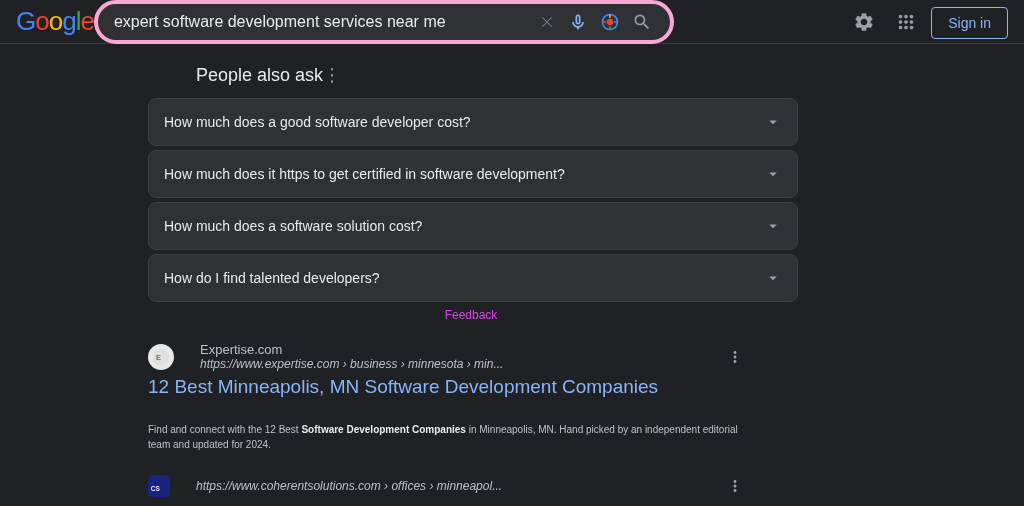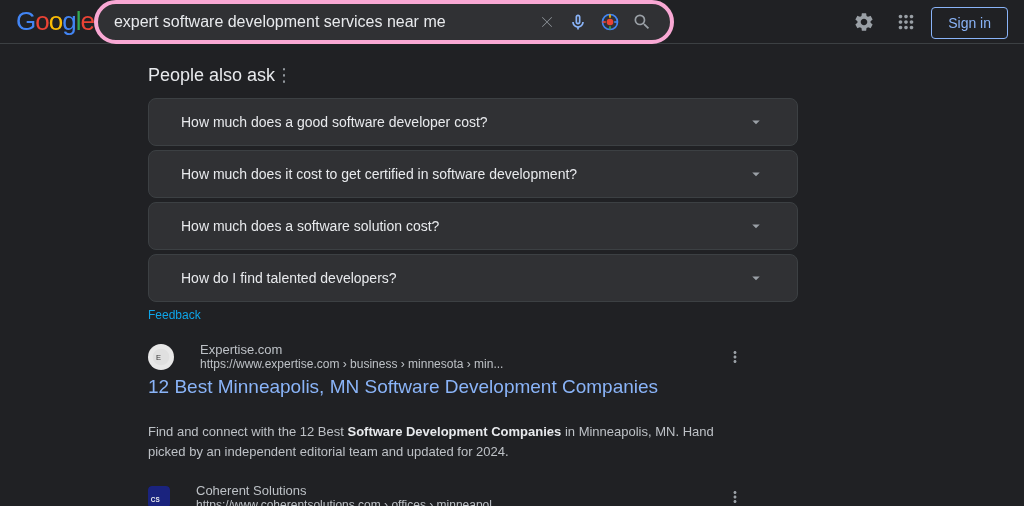--- a/index.html
+++ b/index.html
@@ -106,20 +106,21 @@
 
     
     .paa-section {
       margin-bottom: 16px;
     }
     .paa-header {
       display: flex;
       align-items: center;
       gap: 0;
       margin-bottom: 12px;
+      margin-left: 48px;
     }
     .paa-title {
       font-size: 18px;
       font-weight: 400;
       color: #e8eaed;
     }
     .paa-more-icon {
       color: #9aa0a6;
       font-size: 18px;
       cursor: pointer;
@@ -129,35 +130,35 @@
       background: #303134;
       border: 1px solid #3c4043;
       border-radius: 8px;
       margin-bottom: 4px;
       cursor: pointer;
     }
     .paa-item-inner {
       display: flex;
       align-items: center;
       justify-content: space-between;
-      padding: 14px 32px;
+      padding: 14px 15px;
     }
     .paa-question {
       font-size: 14px;
       color: #e8eaed;
     }
     .paa-chevron {
       color: #9aa0a6;
       font-size: 16px;
     }
 
     .feedback-link {
       display: block;
-      text-align: left;
-      color: #0ea5e9;
+      text-align: center;
+      color: #d946ef;
       font-size: 12px;
       margin-top: 6px;
       cursor: pointer;
       padding-right: 4px;
     }
 
     
     .result-item {
       margin-top: 20px;
       max-width: 600px;
@@ -197,37 +198,38 @@
       flex: 1;
       margin-left: 16px;
     }
     .source-name {
       font-size: 13px;
       color: #bdc1c6;
     }
     .source-url {
       font-size: 12px;
       color: #bdc1c6;
+      font-style: italic;
     }
     .result-menu-btn {
       background: none;
       border: none;
       cursor: pointer;
       color: #9aa0a6;
       padding: 4px;
     }
     .result-title {
       font-size: 19px;
       color: #8ab4f8;
       cursor: pointer;
       margin-bottom: 22px;
       line-height: 1.3;
     }
     .result-snippet {
-      font-size: 13px;
+      font-size: 10px;
       color: #bdc1c6;
       line-height: 1.58;
     }
     .result-snippet b {
       color: #e8eaed;
       font-weight: 700;
     }
 
     
     svg { display: block; }
@@ -299,21 +301,21 @@
           <span class="paa-chevron">
             <svg width="18" height="18" viewBox="0 0 24 24">
                 <path fill="#9aa0a6" d="M7 10l5 5 5-5z"></path>
               </svg>
           </span>
         </div>
       </div>
 
       <div class="paa-item">
         <div class="paa-item-inner">
-          <span class="paa-question">How much does it cost to get certified in software development?</span>
+          <span class="paa-question">How much does it https to get certified in software development?</span>
           <span class="paa-chevron">
             <svg width="18" height="18" viewBox="0 0 24 24">
                 <path fill="#9aa0a6" d="M7 10l5 5 5-5z"></path>
               </svg>
           </span>
         </div>
       </div>
 
       <div class="paa-item">
         <div class="paa-item-inner">
@@ -366,21 +368,20 @@
 
     <div class="result-item">
       <div class="result-source">
         <div class="favicon favicon-coherent">
           <svg width="22" height="22" viewBox="0 0 24 24">
             <rect width="24" height="24" rx="4" fill="#1a237e"></rect>
             <text x="3" y="17" font-size="7" fill="#e8eaed" font-family="arial" font-weight="bold">CS</text>
           </svg>
         </div>
         <div class="source-info">
-          <div class="source-name">Coherent Solutions</div>
           <div class="source-url">https://www.coherentsolutions.com › offices › minneapol...</div>
         </div>
         <button class="result-menu-btn">
           <svg width="18" height="18" viewBox="0 0 24 24">
             <path fill="#9aa0a6" d="M12 8c1.1 0 2-.9 2-2s-.9-2-2-2-2 .9-2 2 .9 2 2 2zm0 2c-1.1 0-2 .9-2 2s.9 2 2 2 2-.9 2-2-.9-2-2-2zm0 6c-1.1 0-2 .9-2 2s.9 2 2 2 2-.9 2-2-.9-2-2-2z"></path>
           </svg>
         </button>
       </div>
 
     </div>

